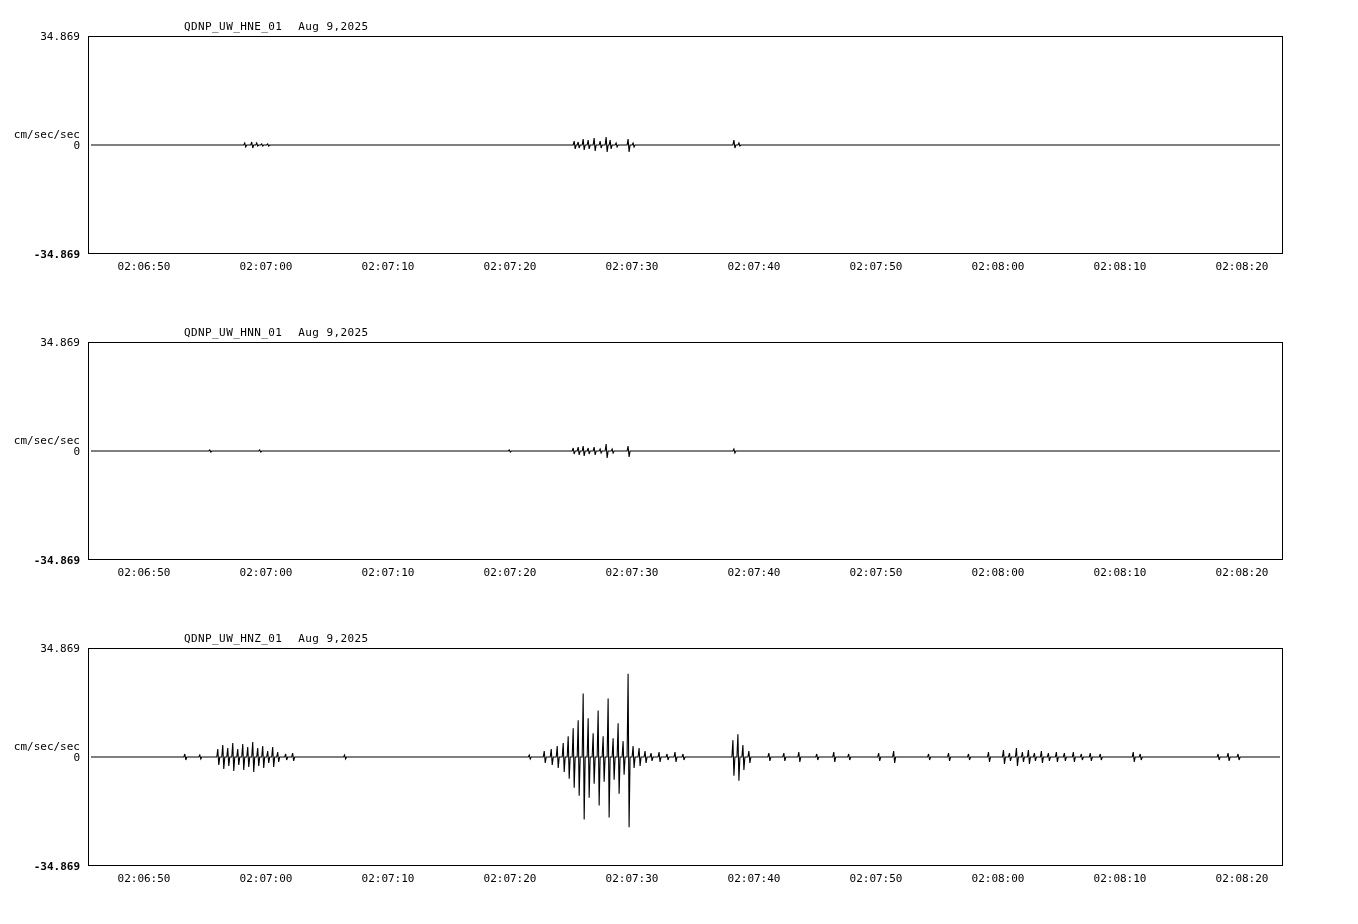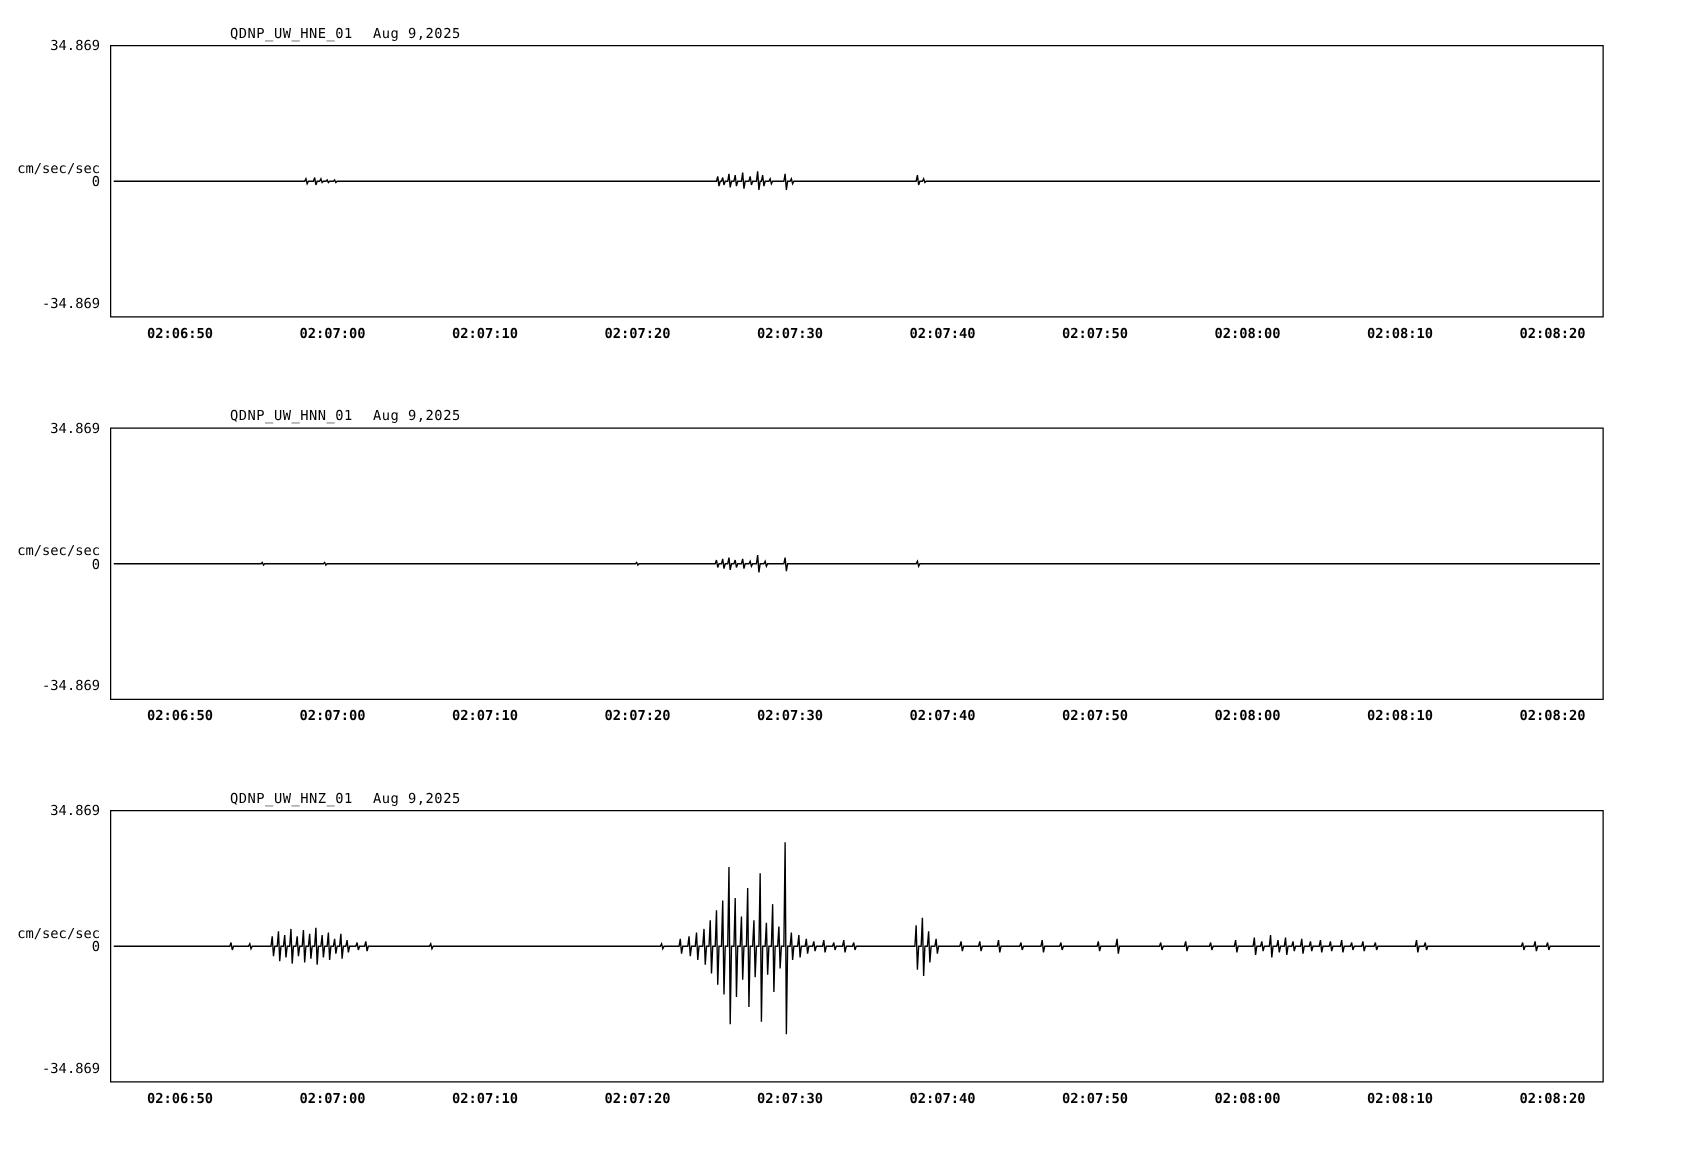--- a/index.html
+++ b/index.html
@@ -56,37 +56,36 @@
   }
   .ylabel-top, .ylabel-bottom, .ylabel-zero, .yunit {
     position: absolute;
     font-size: 11px;
     text-align: right;
     width: 80px;
     left: 0;
     white-space: nowrap;
   }
   .ylabel-top { top: 10px; }
-  .ylabel-bottom { top: 216px; }
+  .ylabel-bottom { top: 228px; font-weight: bold; }
   .ylabel-zero { top: 119px; }
   .yunit { top: 108px; letter-spacing: 0px; }
   .xaxis {
     position: absolute;
     left: 88px;
     top: 240px;
     width: 1195px;
     height: 20px;
   }
   .xtick {
     position: absolute;
     font-size: 11px;
     transform: translateX(-50%);
     white-space: nowrap;
     top: 0;
-    font-weight: bold;
   }
 </style>
 </head>
 <body>
 
 <div class="page">
 
   <div class="panel" style="top:20px;">
     <div class="ylabel-top">34.869</div>
     <div class="yunit">cm/sec/sec</div>

